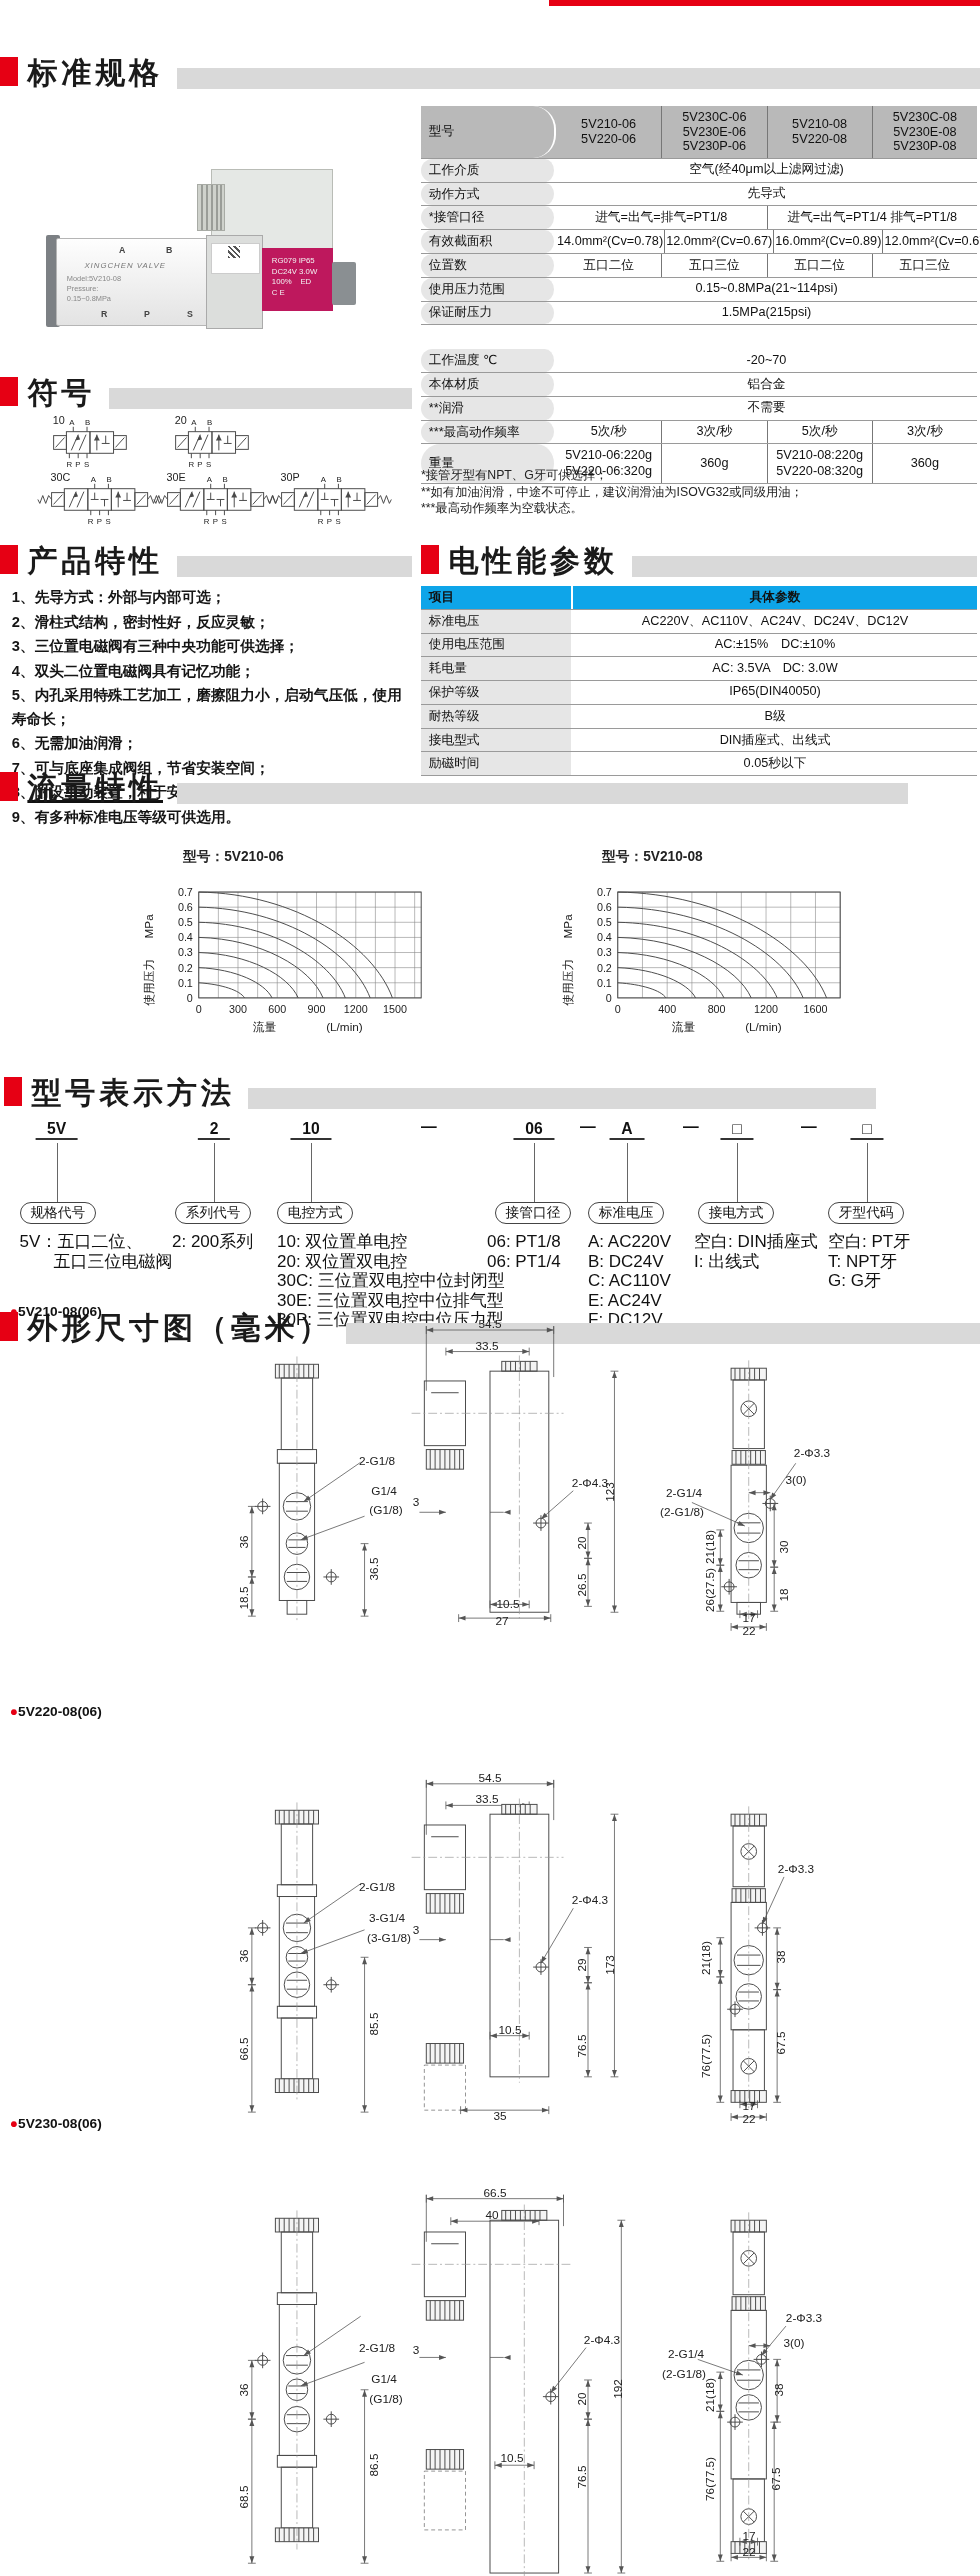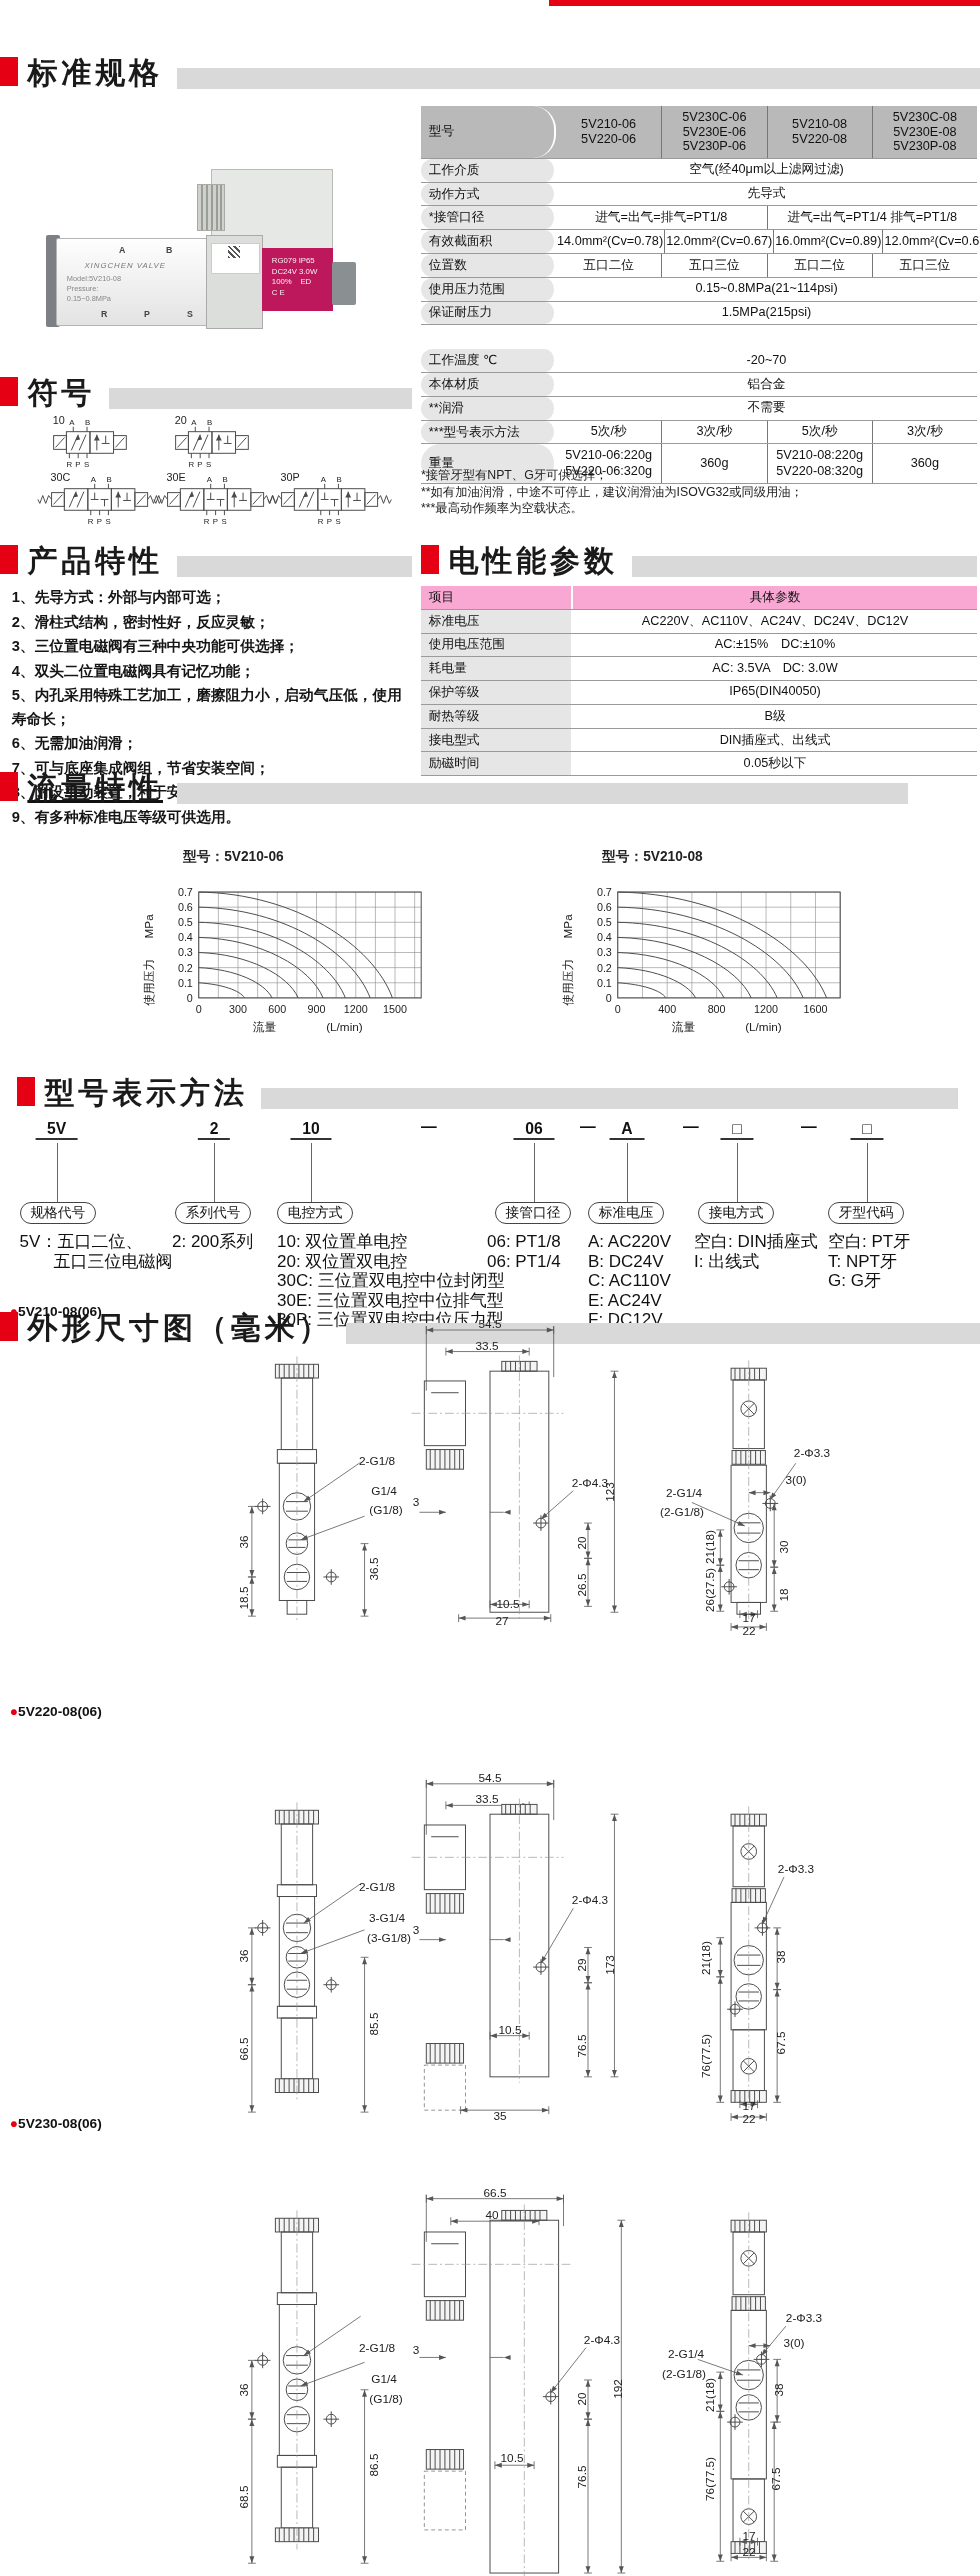--- a/index.html
+++ b/index.html
@@ -20,21 +20,21 @@
   .spec-row.hdr .cell{line-height:14.7px;padding:3.9px 0;}
   #spec-notes{position:absolute;left:421px;top:467px;width:549px;font-size:12.3px;line-height:16.7px;color:#222;}
   
   #features-list{position:absolute;left:11.8px;top:586px;width:404px;font-size:14.7px;line-height:23.5px;font-weight:600;color:#151515;}
   #features-list div{margin-bottom:1px;}
   
   #elec-table{position:absolute;left:421px;top:586px;width:556px;font-size:12.7px;}
   .el-row{display:grid;grid-template-columns:152px 1fr;border-bottom:1px solid #9a9a9a;}
   .el-row .lbl{background:#e6e6e6;padding:2.9px 3.9px 2.9px 7.8px;border-right:2px solid #fff;}
   .el-row .val{text-align:center;padding:2.9px 2px;}
-  .el-row.hdr .lbl,.el-row.hdr .val{background:#f9a8d4;}
+  .el-row.hdr .lbl,.el-row.hdr .val{background:#0ea5e9;font-weight:bold;}
   
   .chart{position:absolute;width:343px;height:201px;}
   
   .sym{position:absolute;}
   .sym text{font-family:"Liberation Sans",sans-serif;}
   
   #model-diagram{position:absolute;left:0;top:1116px;width:980px;height:192px;}
   .mc-group{position:absolute;top:0;}
   .mc-token{position:absolute;top:3.9px;font-weight:700;font-size:15.7px;border-bottom:2.9px double #333;padding:0 11.8px;transform:translateX(-50%);}
   .mc-line{position:absolute;width:1px;background:#666;top:27.4px;height:59px;}
@@ -155,21 +155,21 @@
       </div>
       <div class="spec-row" style="min-height: 22.5px;">
         <div class="lbl">本体材质</div>
         <div class="cell" style="grid-column: span 4;">铝合金</div>
       </div>
       <div class="spec-row" style="min-height: 22.5px;">
         <div class="lbl">**润滑</div>
         <div class="cell" style="grid-column: span 4;">不需要</div>
       </div>
       <div class="spec-row" style="min-height: 22.5px;">
-        <div class="lbl">***型号表示方法</div>
+        <div class="lbl">***最高动作频率</div>
         <div class="cell" style="grid-column: span 1;">5次/秒</div>
         <div class="cell" style="grid-column: span 1;">3次/秒</div>
         <div class="cell" style="grid-column: span 1;">5次/秒</div>
         <div class="cell" style="grid-column: span 1;">3次/秒</div>
       </div>
       <div class="spec-row" style="min-height: 39px;">
         <div class="lbl">重量</div>
         <div class="cell" style="grid-column: span 1;">5V210-06:220g<br>5V220-06:320g</div>
         <div class="cell" style="grid-column: span 1;">360g</div>
         <div class="cell" style="grid-column: span 1;">5V210-08:220g<br>5V220-08:320g</div>
@@ -492,21 +492,21 @@
         <text x="193" y="192" font-size="12" fill="#222">(L/min)</text>
         <path d="M63,50 C169.56388888888887,51.5 254.81499999999997,104 276.12777777777774,158" class="o" stroke-width="1"></path>
         <path d="M63,65.42857142857143 C157.58333333333331,66.92857142857143 233.25,111.71428571428572 252.16666666666666,158" class="o" stroke-width="1"></path>
         <path d="M63,80.85714285714285 C144.34166666666667,82.35714285714285 209.415,119.42857142857142 225.68333333333334,158" class="o" stroke-width="1"></path>
         <path d="M63,96.28571428571428 C131.1,97.78571428571428 185.57999999999998,127.14285714285714 199.2,158" class="o" stroke-width="1"></path>
         <path d="M63,111.71428571428572 C117.22777777777777,113.21428571428572 160.60999999999999,134.85714285714286 171.45555555555555,158" class="o" stroke-width="1"></path>
         <path d="M63,127.14285714285714 C102.725,128.64285714285714 134.505,142.57142857142856 142.45,158" class="o" stroke-width="1"></path>
         <path d="M63,142.57142857142856 C87.59166666666667,144.07142857142856 107.265,150.28571428571428 112.18333333333334,158" class="o" stroke-width="1"></path>
       </svg></div>
 
-  <div class="sec" style="left:17px;top:1077px;width:941px;">
+  <div class="sec" style="left:4px;top:1077px;width:872px;">
     <div class="rsq"></div>
     <div class="stitle">型号表示方法</div>
     <div class="gband"></div>
   </div>
   <div id="model-diagram">
       <div class="mc-group" style="left: 19.6px; width: 157px;">
         <div class="mc-token" style="left: 37px;">5V</div>
         <div class="mc-line" style="left: 37px;"></div>
         <div class="mc-pill" style="left: 0px;">规格代号</div>
         <div class="mc-desc">

